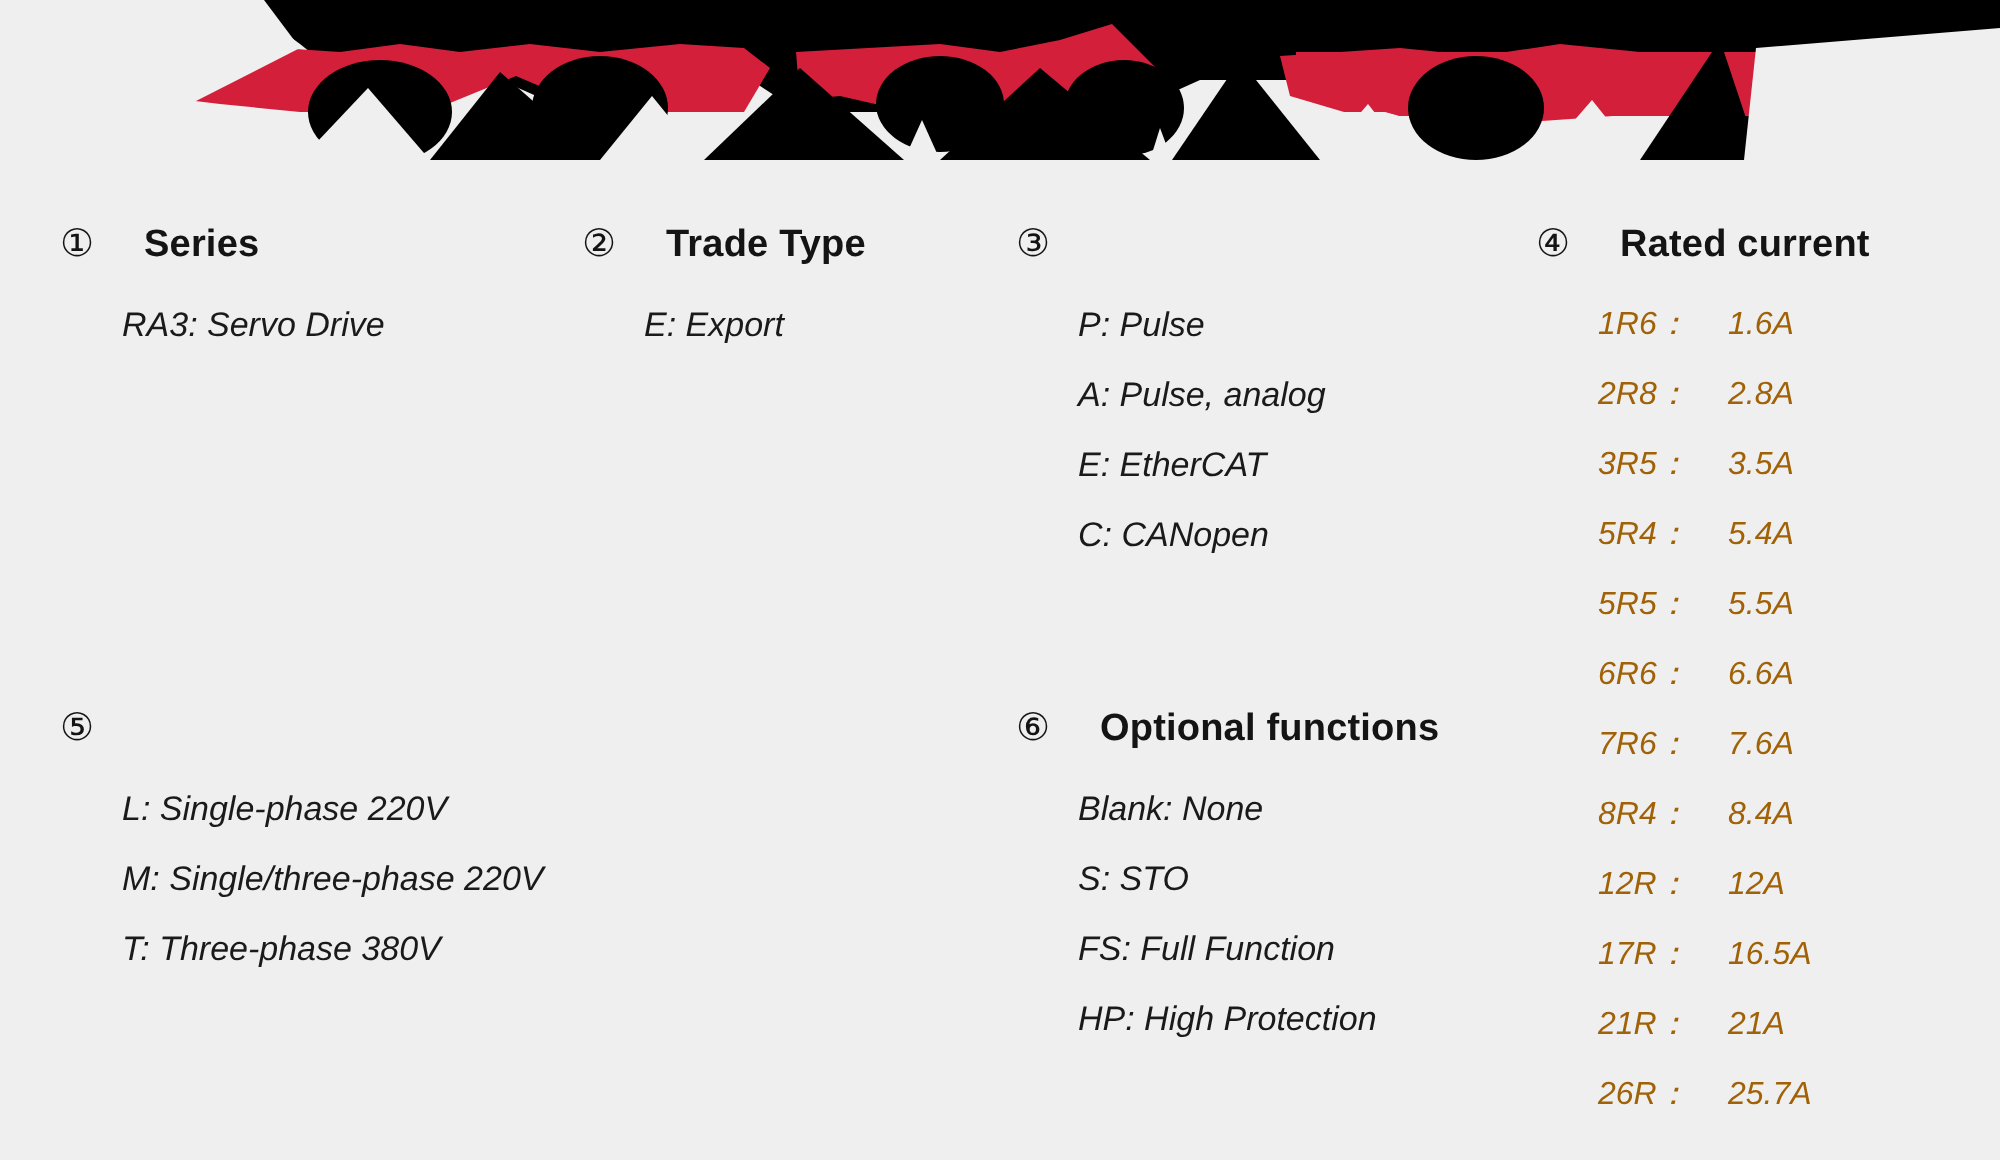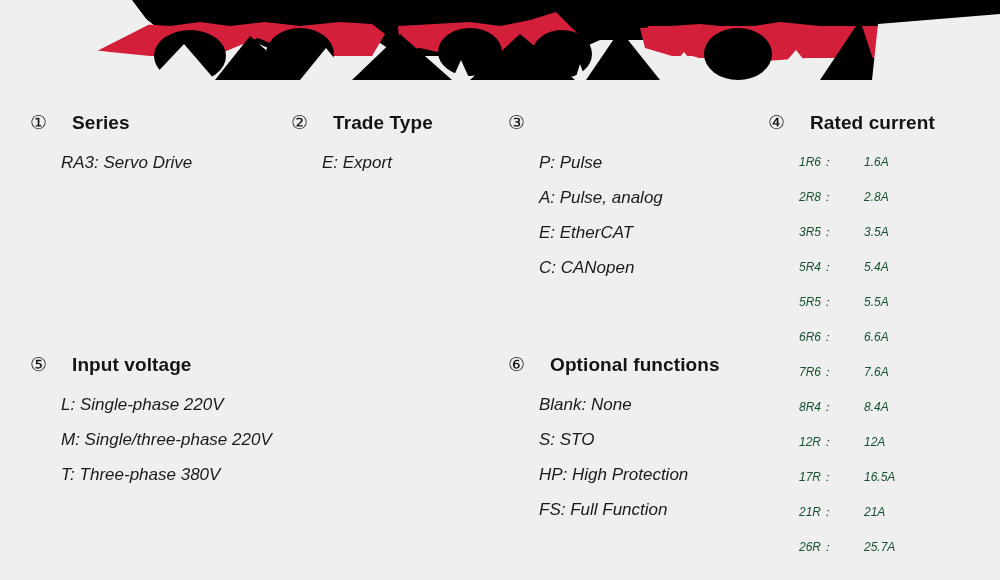--- a/index.html
+++ b/index.html
@@ -76,24 +76,24 @@
   }
   .item {
     font-size: 17px;
     line-height: 35px;
     white-space: nowrap;
     color: #1a1a1a;
   }
 
   
   .cur-row {
-    font-size: 12px;
+    font-size: 16px;
     line-height: 35px;
     white-space: nowrap;
-    color: #14532d;
+    color: #a16207;
   }
   .cur-code { display: inline-block; min-width: 56px; }
   .cur-val  { display: inline-block; padding-left: 9px; }
 
   
   #sec-1 { left: 30px;  top: 32px; }
   #sec-2 { left: 291px; top: 32px; }
   #sec-3 { left: 508px; top: 32px; }
   #sec-4 { left: 768px; top: 32px; }
   #sec-5 { left: 30px;  top: 274px; }
@@ -222,35 +222,34 @@
       </div>
       <div class="cur-row">
         <span class="cur-code">26R：</span><span class="cur-val">25.7A</span>
       </div>
     </div>
   </div>
 
   <div class="section" id="sec-5">
     <div class="section-head">
       <span class="marker">⑤</span>
-      <span class="section-title">Input voltage</span>
     </div>
     <div class="items">
       <div class="item">L: Single-phase 220V</div>
       <div class="item">M: Single/three-phase 220V</div>
       <div class="item">T: Three-phase 380V</div>
     </div>
   </div>
 
   <div class="section" id="sec-6">
     <div class="section-head">
       <span class="marker">⑥</span>
       <span class="section-title">Optional functions</span>
     </div>
     <div class="items">
       <div class="item">Blank: None</div>
       <div class="item">S: STO</div>
+      <div class="item">FS: Full Function</div>
       <div class="item">HP: High Protection</div>
-      <div class="item">FS: Full Function</div>
     </div>
   </div>
 
 </div>
 
 </body></html>

